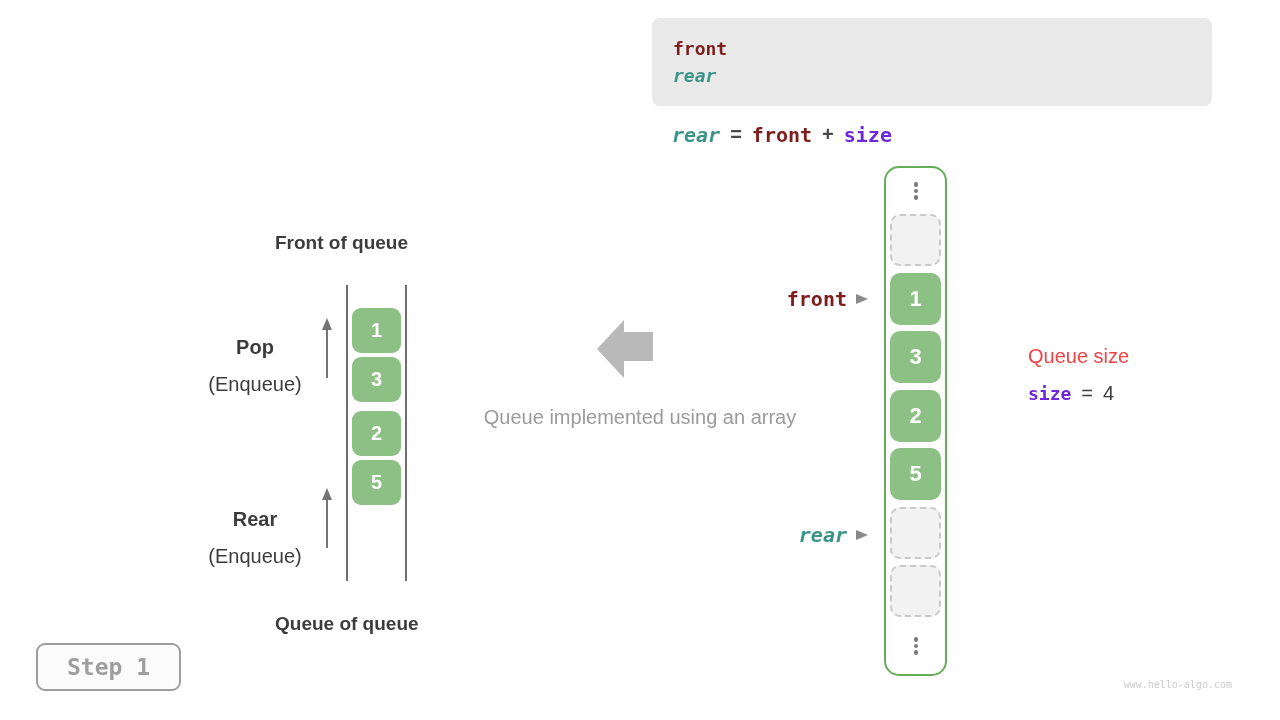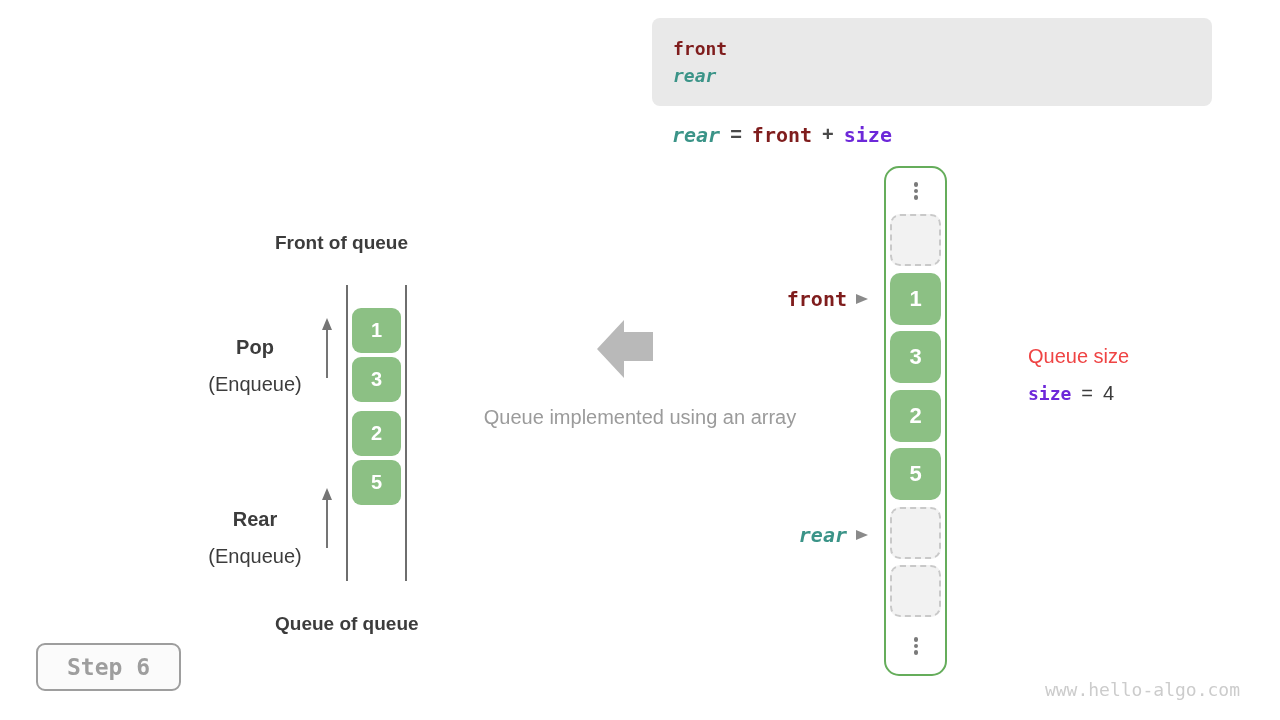--- a/index.html
+++ b/index.html
@@ -63,21 +63,21 @@
 
   
   .step-badge {
     left: 36px; top: 643px; width: 145px; height: 48px;
     border: 2px solid #9e9e9e; border-radius: 9px; background: #fbfbfb;
     display: flex; align-items: center; justify-content: center;
     color: #9e9e9e; font-size: 23px;
   }
 
   
-  .watermark { right: 40px; top: 679px; font-family: "DejaVu Sans Mono", monospace; font-size: 18px; color: #cccccc; }
+  .watermark { right: 48px; top: 679px; font-family: "DejaVu Sans Mono", monospace; font-size: 10px; color: #cccccc; }
 
   .arrow-svg { left: 597px; top: 320px; }
 </style>
 </head>
 <body>
 
 <div class="abs info-box">
   <div class="info-line">
     <span class="mono code-orange">front</span>
   </div>
@@ -155,15 +155,15 @@
   <span class="tri-right"></span>
 </div>
 
 <div class="abs qsize-label">Queue size</div>
 <div class="abs qsize-line">
   <span class="mono code-blue">size</span>
   <span>=</span>
   <span>4</span>
 </div>
 
-<div class="abs step-badge mono">Step 6</div>
+<div class="abs step-badge mono">Step 1</div>
 
 <div class="abs watermark">www.hello-algo.com</div>
 
 </body></html>

